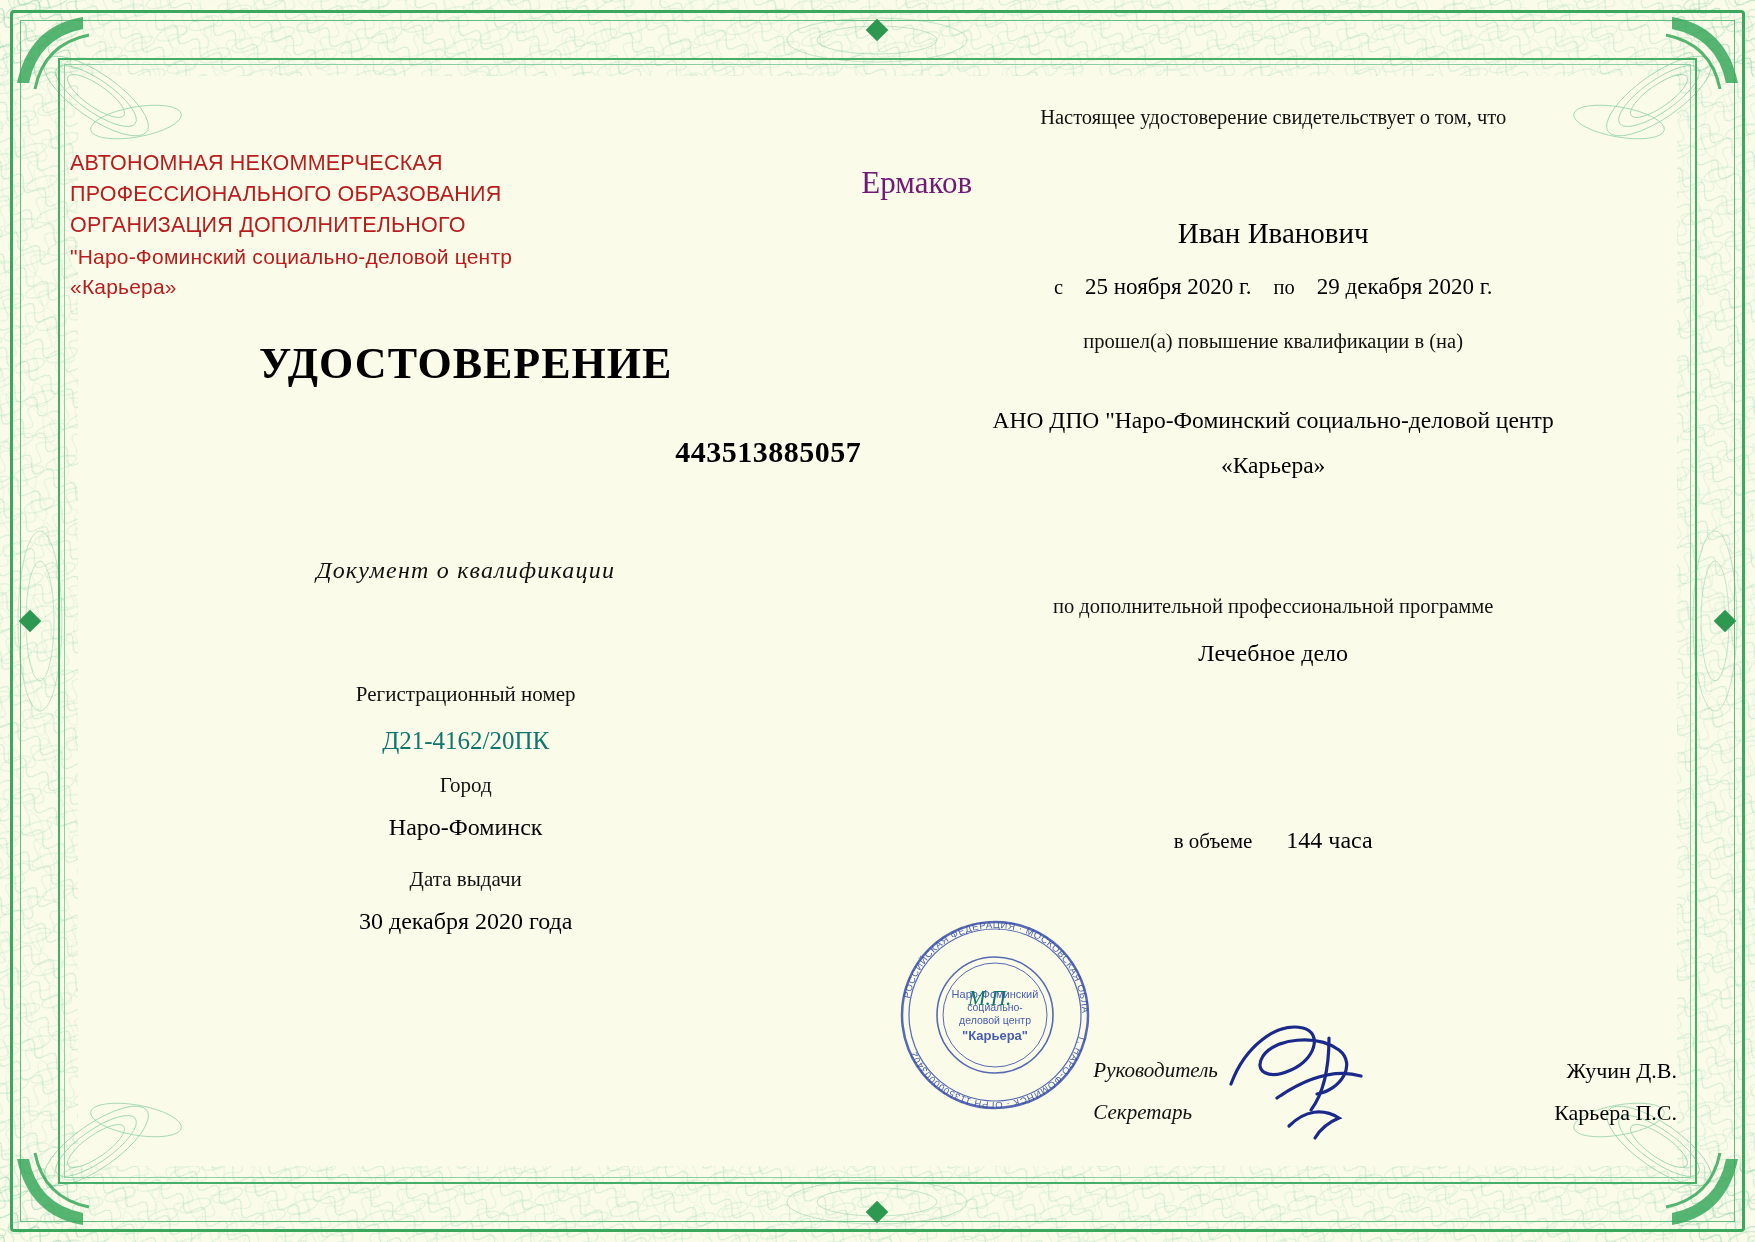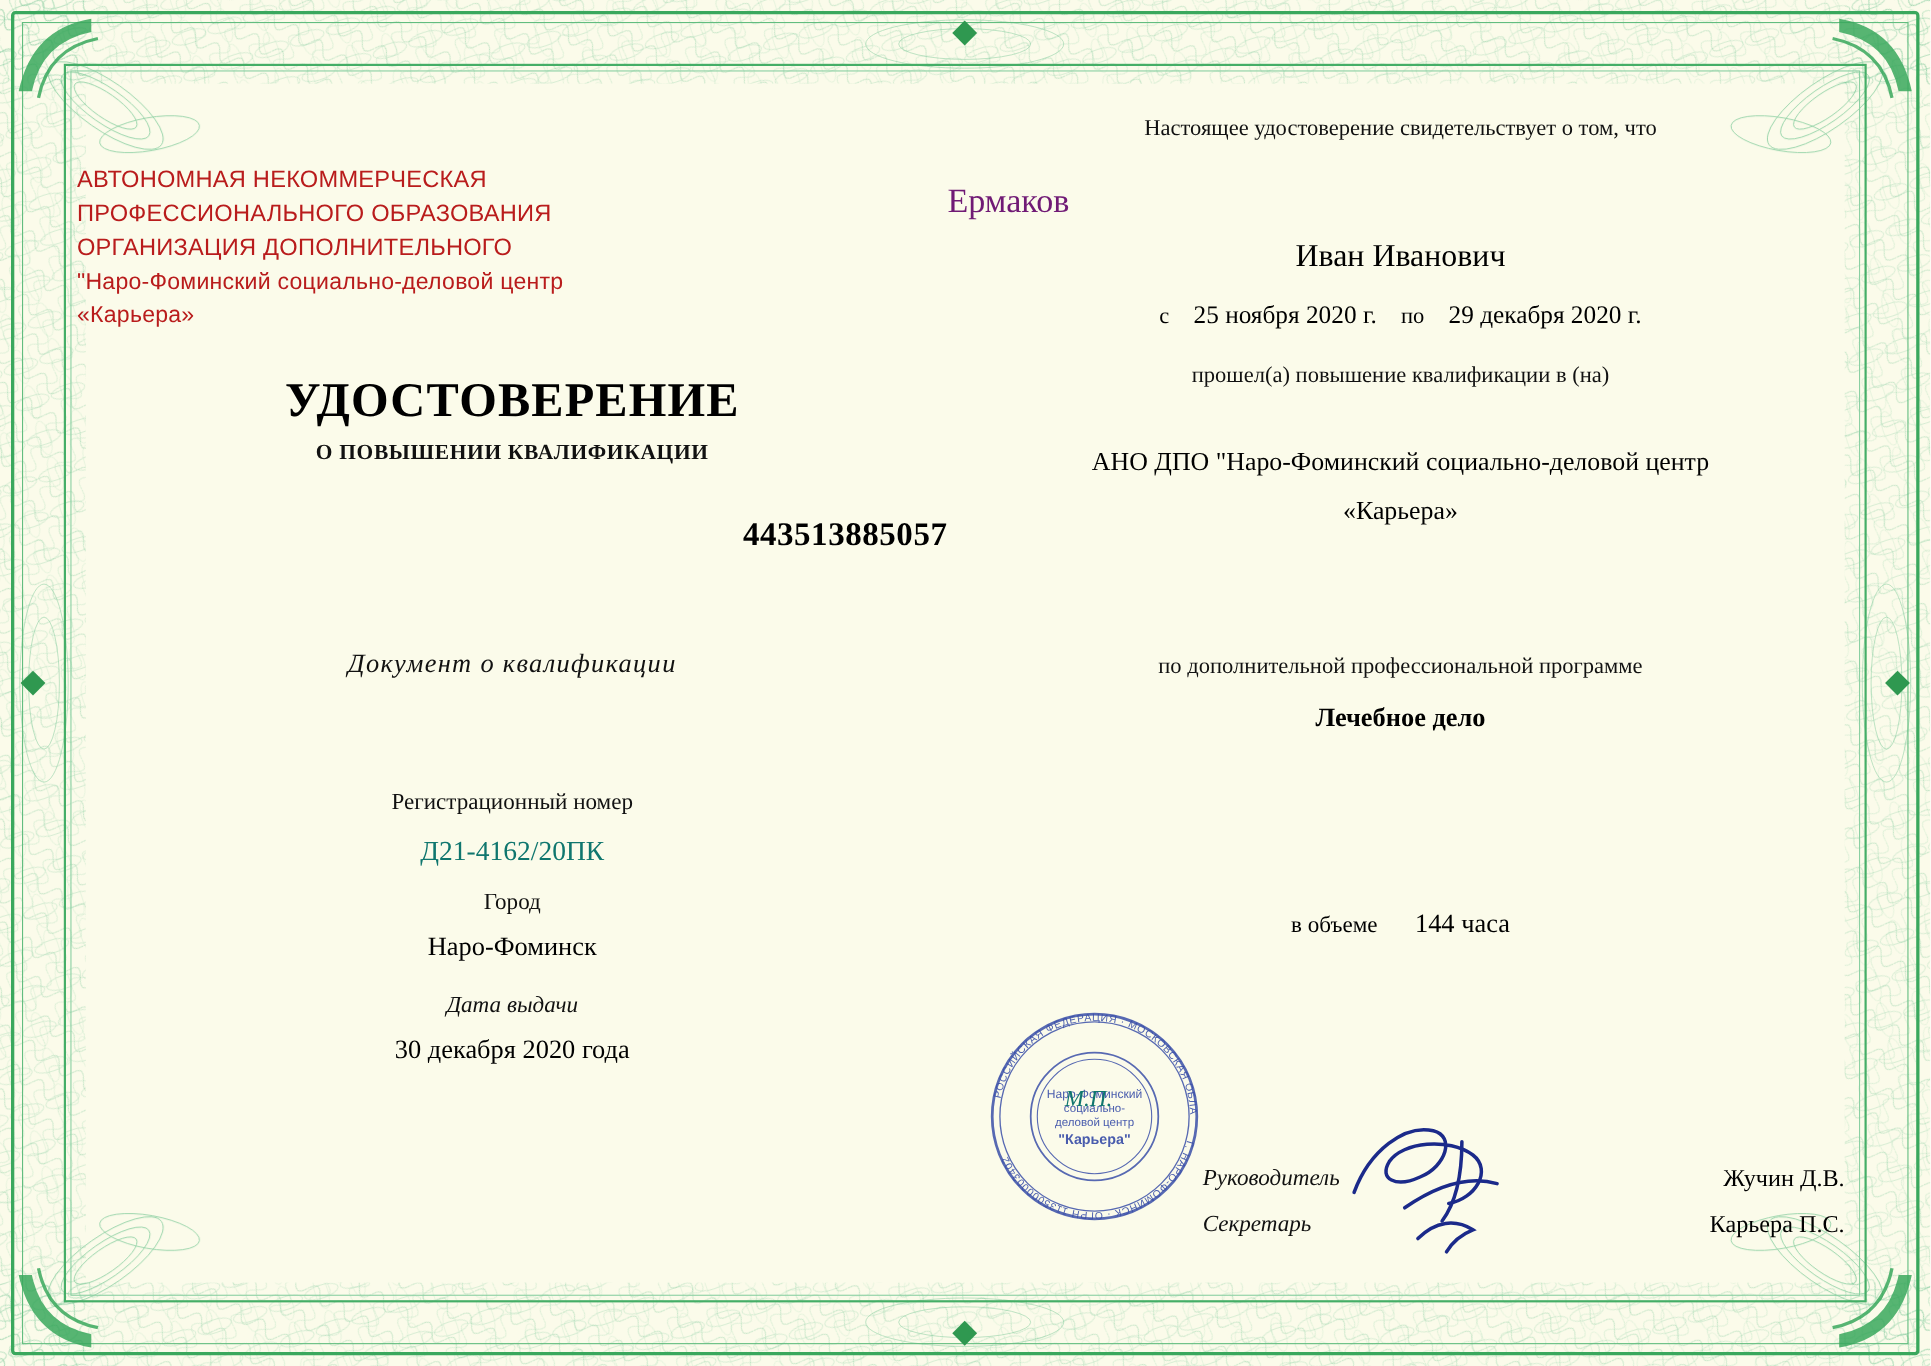--- a/index.html
+++ b/index.html
@@ -170,21 +170,20 @@
     text-align: center;
     margin-top: 16px;
     color: #000;
   }
   .date-label {
     font-family: "Liberation Serif", serif;
     font-size: 21px;
     text-align: center;
     margin-top: 26px;
     color: #111;
-    font-style: italic;
   }
   .date-value {
     font-family: "Liberation Serif", serif;
     font-size: 24px;
     text-align: center;
     margin-top: 16px;
     color: #000;
   }
 
   
@@ -247,21 +246,20 @@
     text-align: center;
     margin-top: 116px;
     color: #111;
   }
   .program-value {
     font-family: "Liberation Serif", serif;
     font-size: 24px;
     text-align: center;
     margin-top: 22px;
     color: #000;
-    font-weight: bold;
   }
   .volume {
     display: flex;
     justify-content: center;
     align-items: baseline;
     gap: 34px;
     margin-top: 160px;
     font-family: "Liberation Serif", serif;
     color: #000;
   }
@@ -437,21 +435,20 @@
     <div class="col-left">
       <div class="org-name">
         <div>АВТОНОМНАЯ НЕКОММЕРЧЕСКАЯ</div>
         <div>ПРОФЕССИОНАЛЬНОГО ОБРАЗОВАНИЯ</div>
         <div>ОРГАНИЗАЦИЯ ДОПОЛНИТЕЛЬНОГО</div>
         <div class="ln4">"Наро-Фоминский социально-деловой центр</div>
         <div class="ln5">«Карьера»</div>
       </div>
 
       <div class="title-main">УДОСТОВЕРЕНИЕ</div>
-      <div class="title-sub">О ПОВЫШЕНИИ КВАЛИФИКАЦИИ</div>
       <div class="doc-number">443513885057</div>
       <div class="doc-qual">Документ  о  квалификации</div>
 
       <div class="reg-label">Регистрационный номер</div>
       <div class="reg-value">Д21-4162/20ПК</div>
 
       <div class="city-label">Город</div>
       <div class="city-value">Наро-Фоминск</div>
 
       <div class="date-label">Дата выдачи</div>

